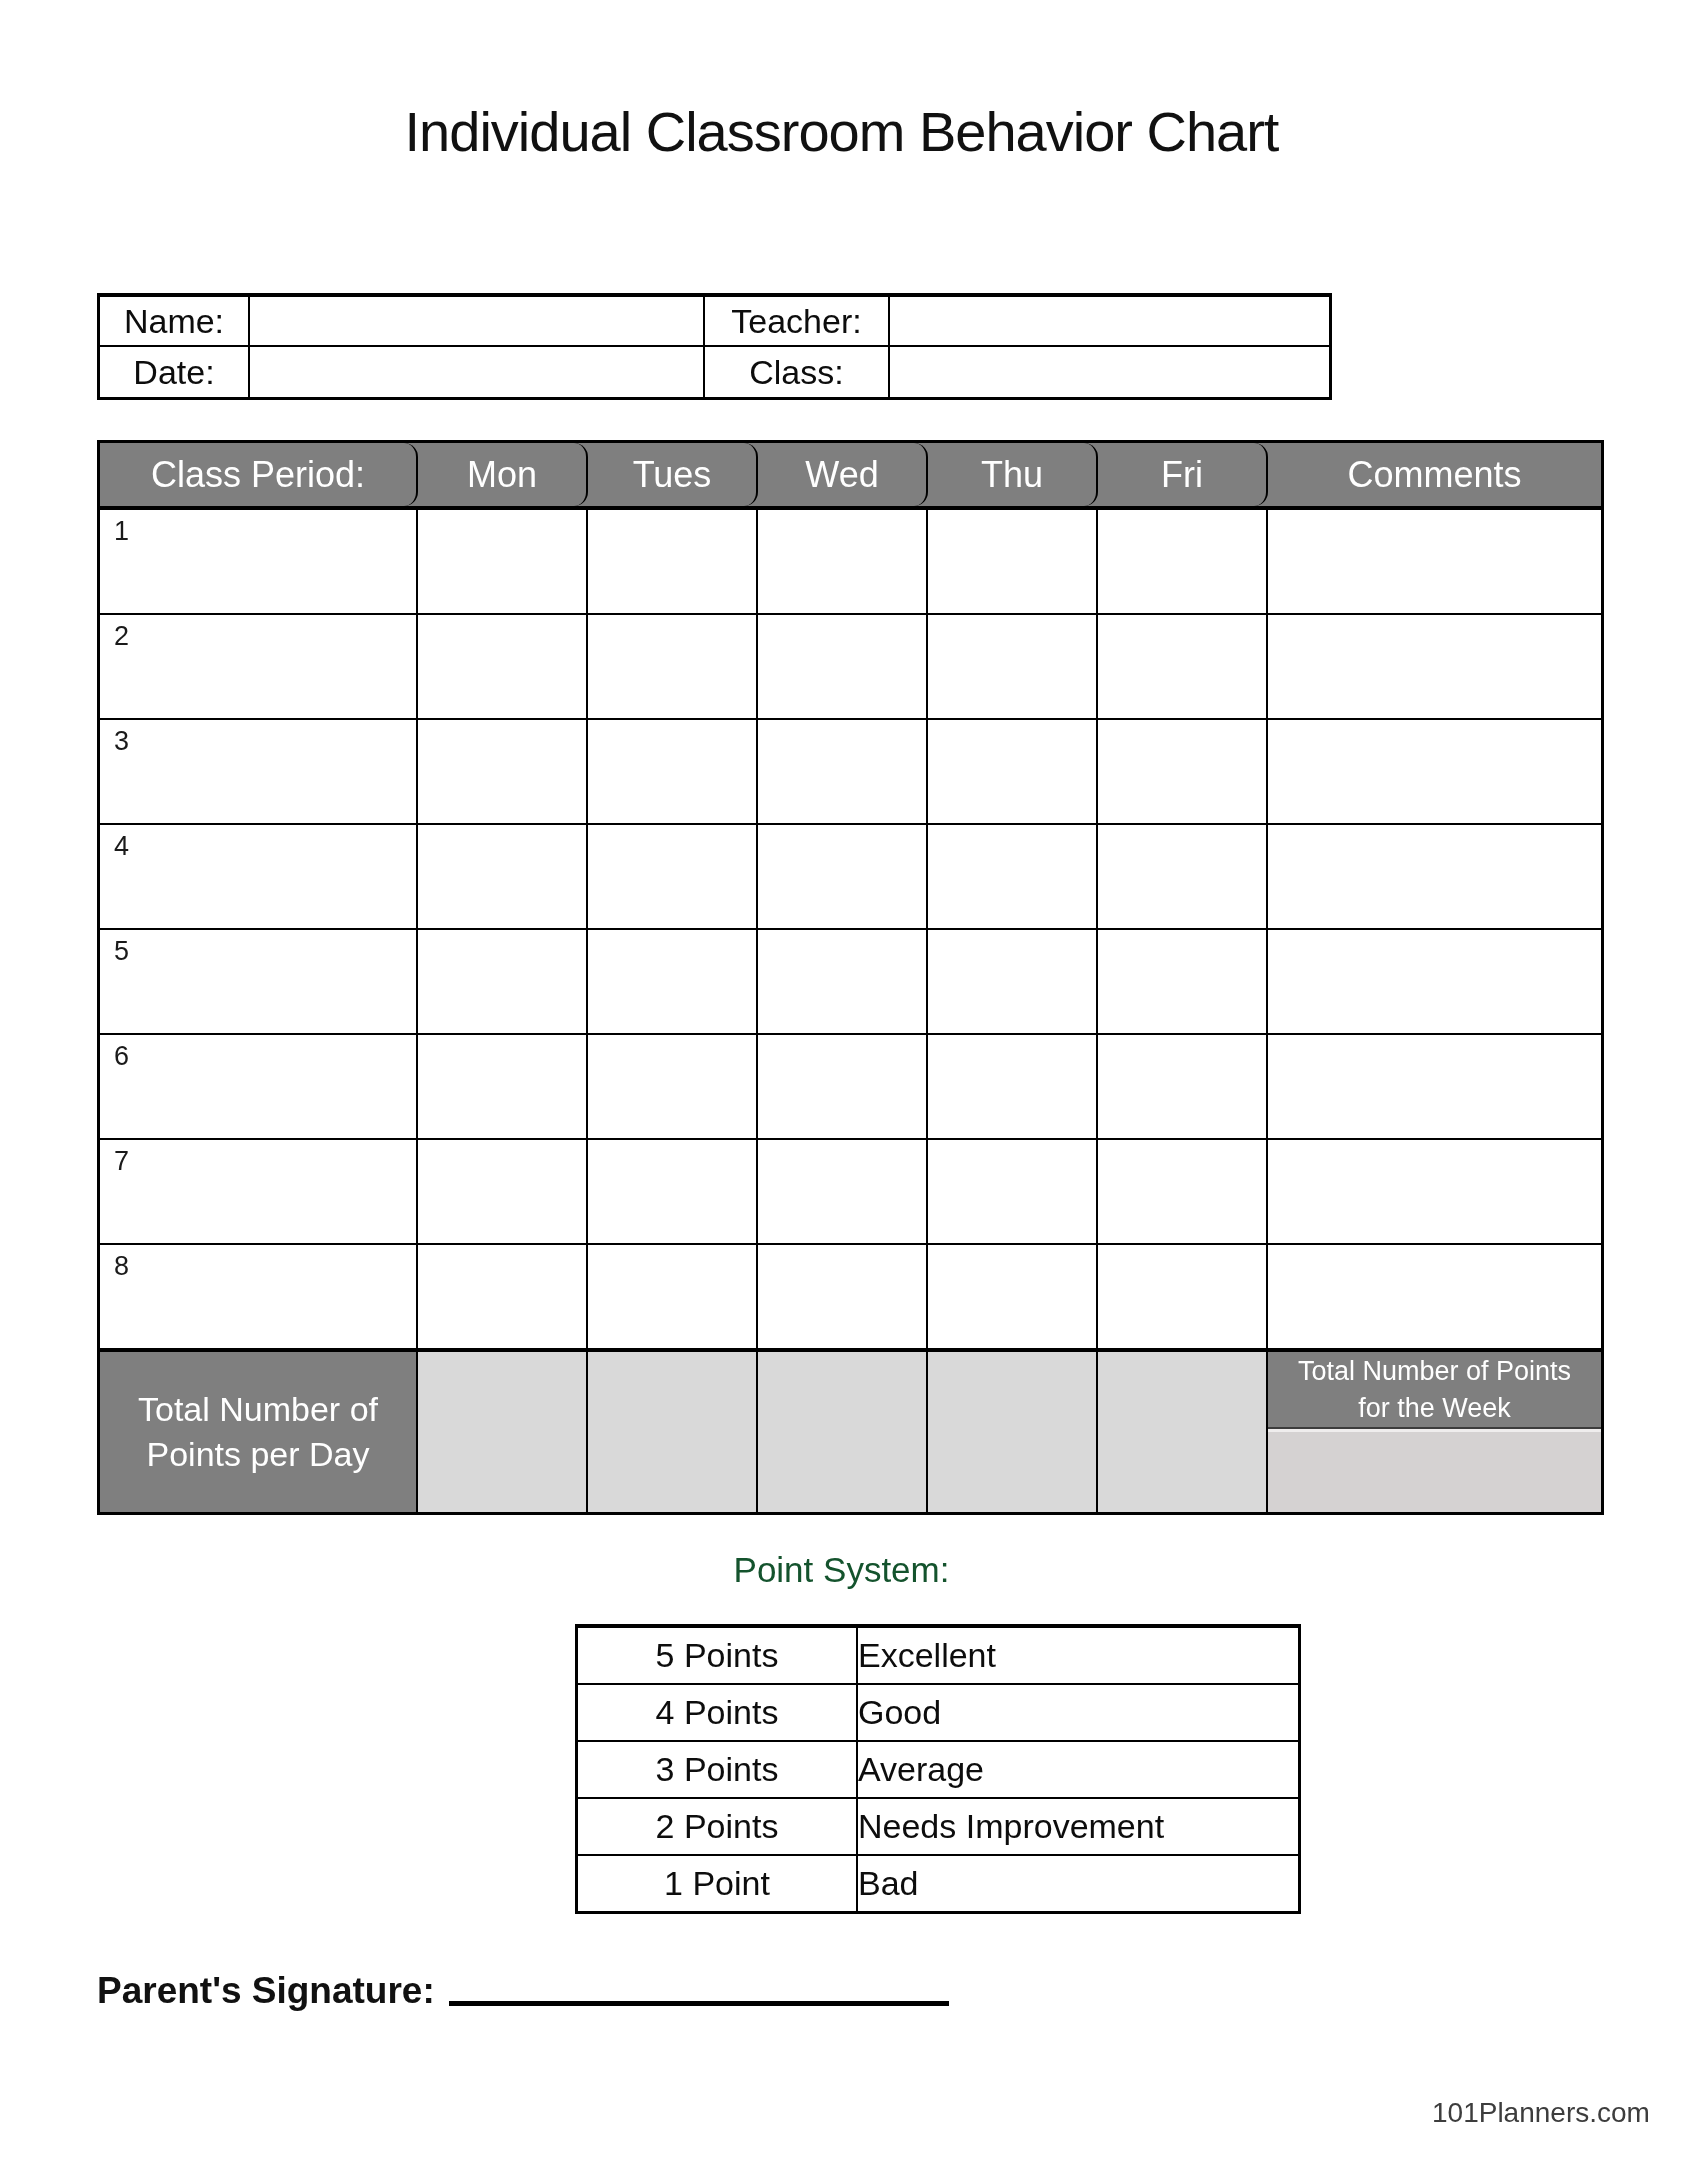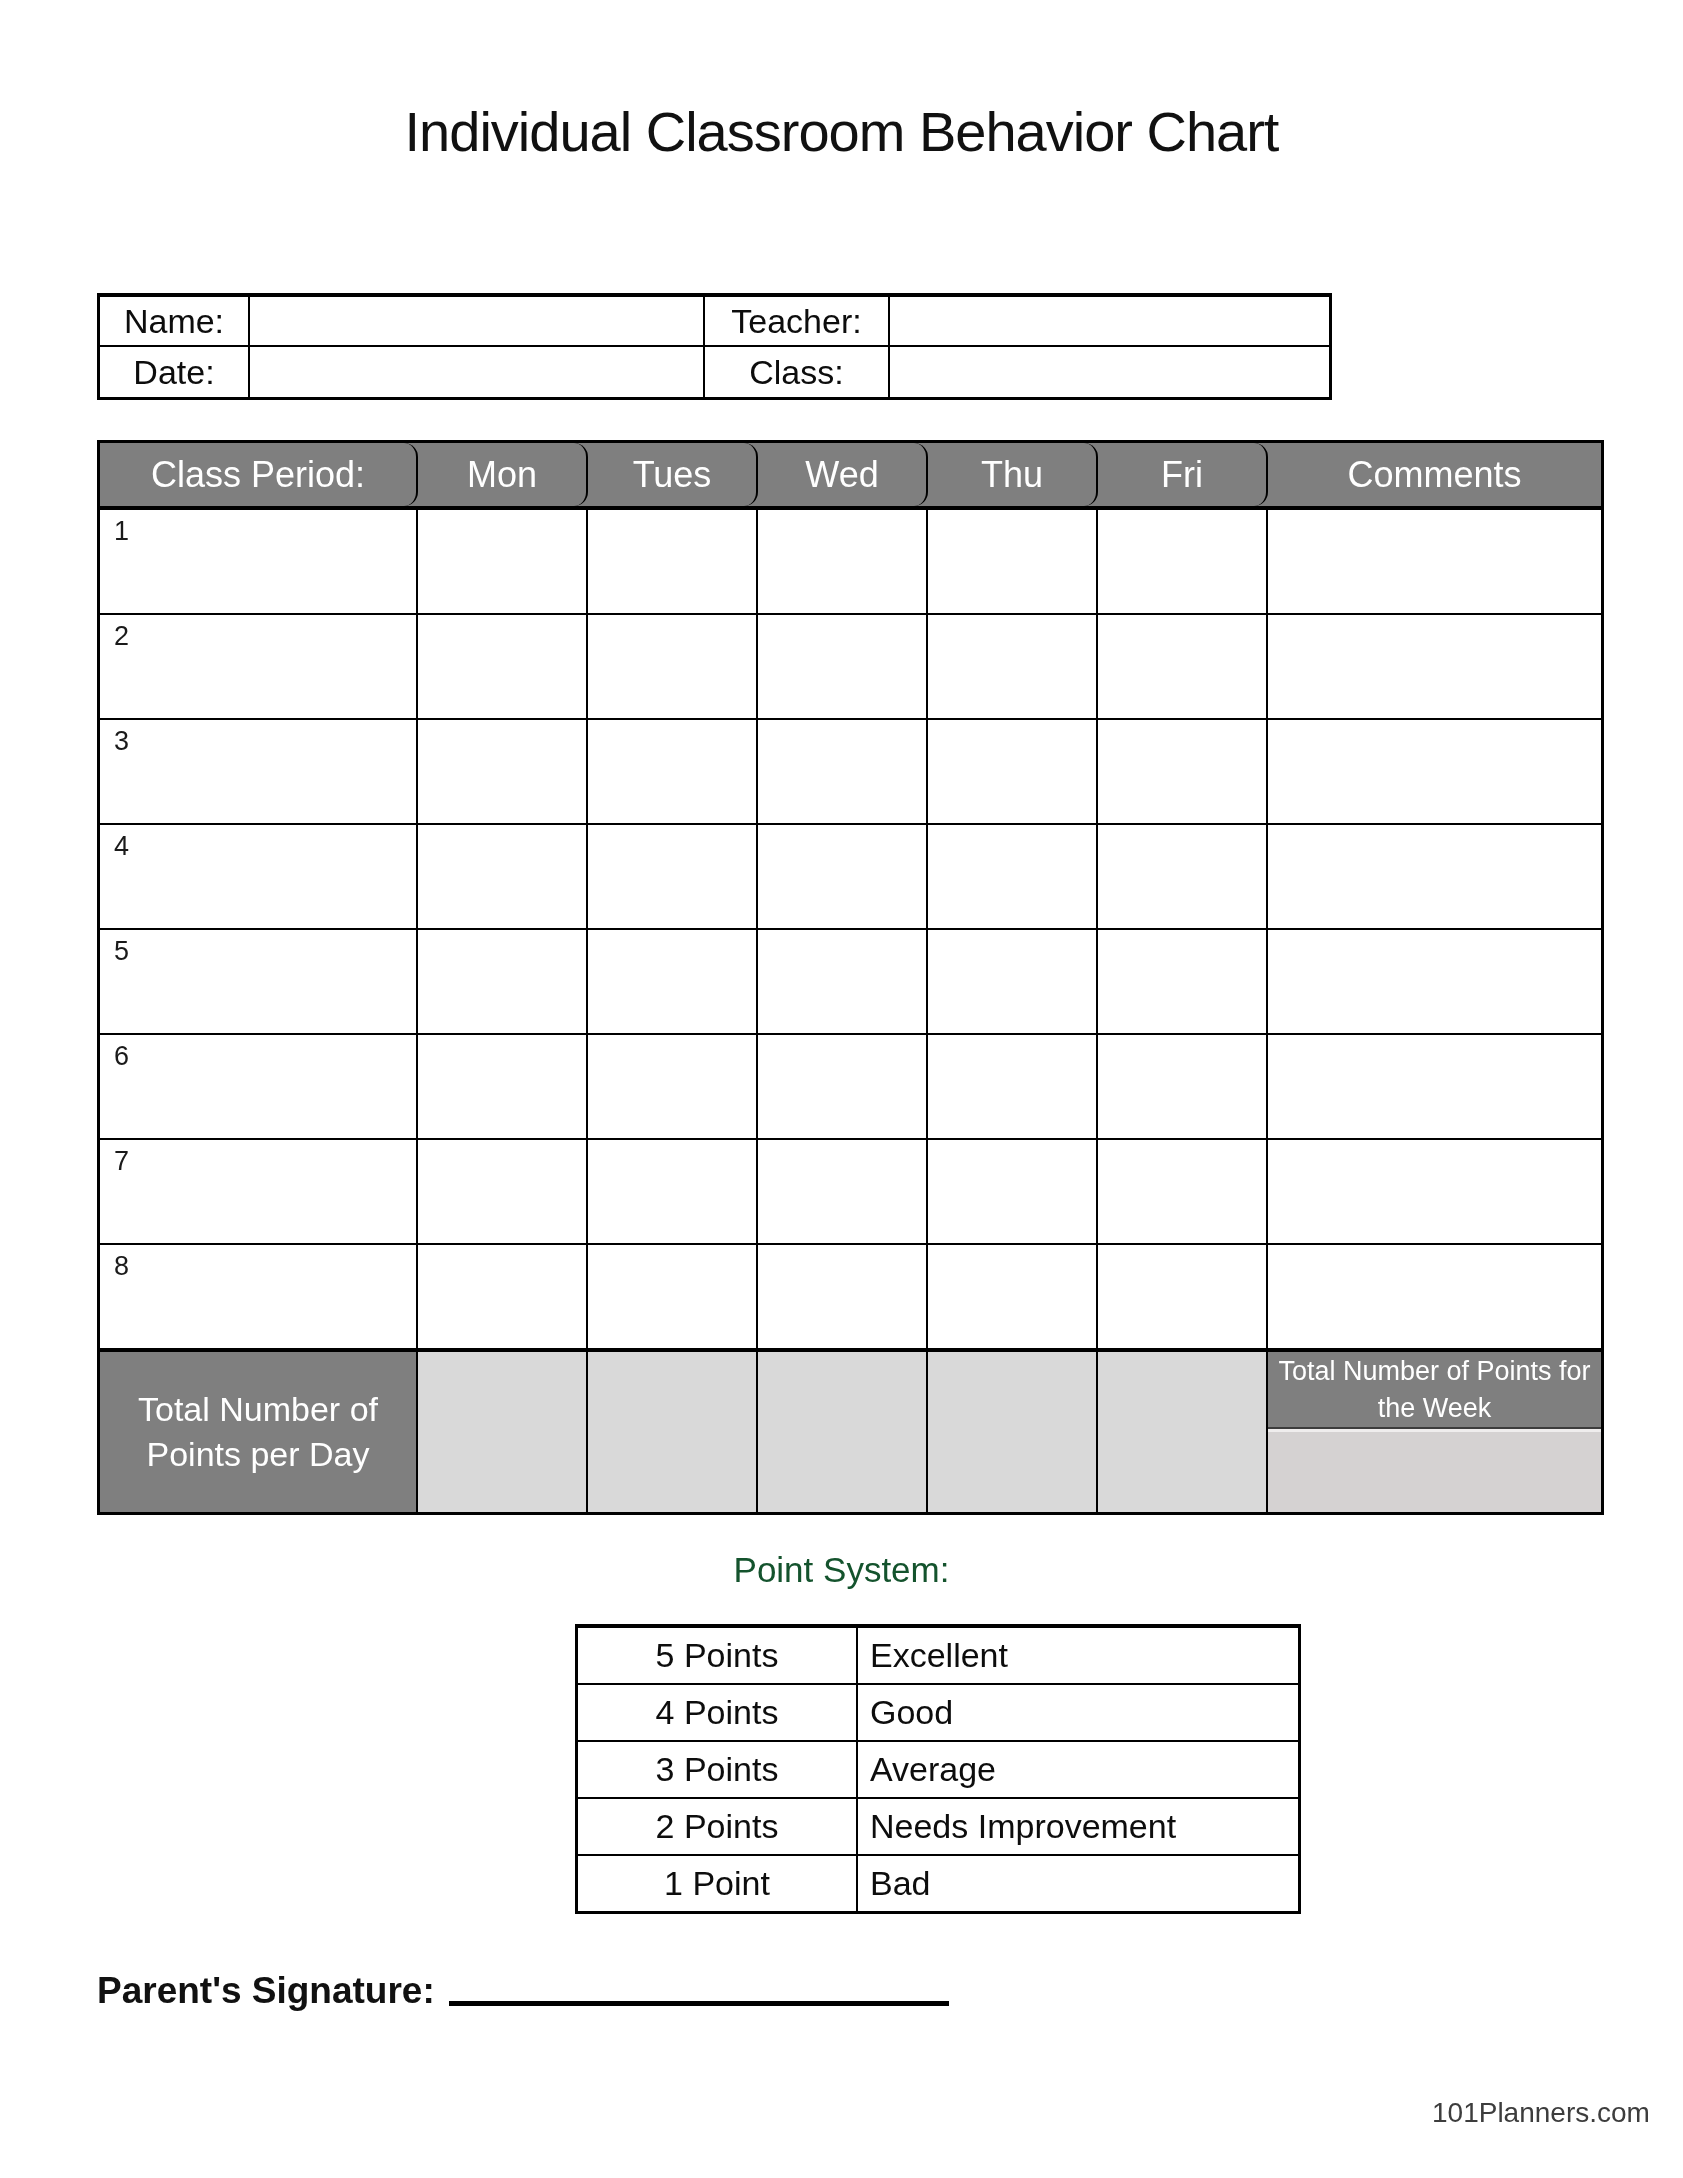--- a/index.html
+++ b/index.html
@@ -53,41 +53,41 @@
   .btotal .tlabel {
     background:var(--header-gray); color:#fff; font-size:34px; line-height:1.32;
     display:flex; align-items:center; justify-content:center; text-align:center;
     padding:8px 28px;
   }
   .btotal .dcell { background:var(--light-gray); }
   .btotal .wk { display:flex; flex-direction:column; }
   .wk-label {
     height:75px; background:var(--header-gray); color:#fff; font-size:27px; line-height:1.35;
     display:flex; align-items:center; justify-content:center; text-align:center;
-    padding:0 4px; flex:0 0 auto;
+    padding:0 24px; flex:0 0 auto;
   }
   .wk-value {
     flex:1; background:var(--week-cell);
     border-top:2px solid #3c3c3c; box-shadow:inset 0 3px 0 #efeded;
   }
 
   
   .ps-heading {
     position:absolute; top:1550px; left:0; width:100%;
     text-align:center; font-size:35px; color:#14532d;
   }
   .ps-table {
     position:absolute; left:575px; top:1624px; width:726px;
     border:3px solid #000; border-top-width:4px; box-sizing:border-box; background:#fff;
   }
   .ps-row { display:grid; grid-template-columns:280px 1fr; height:55px; border-bottom:2px solid #000; }
   .ps-row:last-child { border-bottom:none; }
   .ps-row > div { box-sizing:border-box; display:flex; align-items:center; font-size:34px; }
   .ps-row .pts { border-right:2px solid #000; justify-content:center; }
-  .ps-row .desc { padding-left:12px; }
+  .ps-row .desc { padding-left:0; }
 
   
   .sig { position:absolute; left:97px; top:1970px; display:flex; align-items:flex-end; }
   .sig-label { font-size:37px; font-weight:600; color:#111;text-align:center; }
   .sig-line { width:500px; border-bottom:5px solid #000; margin-left:14px; margin-bottom:6px; }
 
   
   .footer { position:absolute; left:1432px; top:2097px; font-size:28px; color:#3d3d3d; }
 </style>
 </head>

